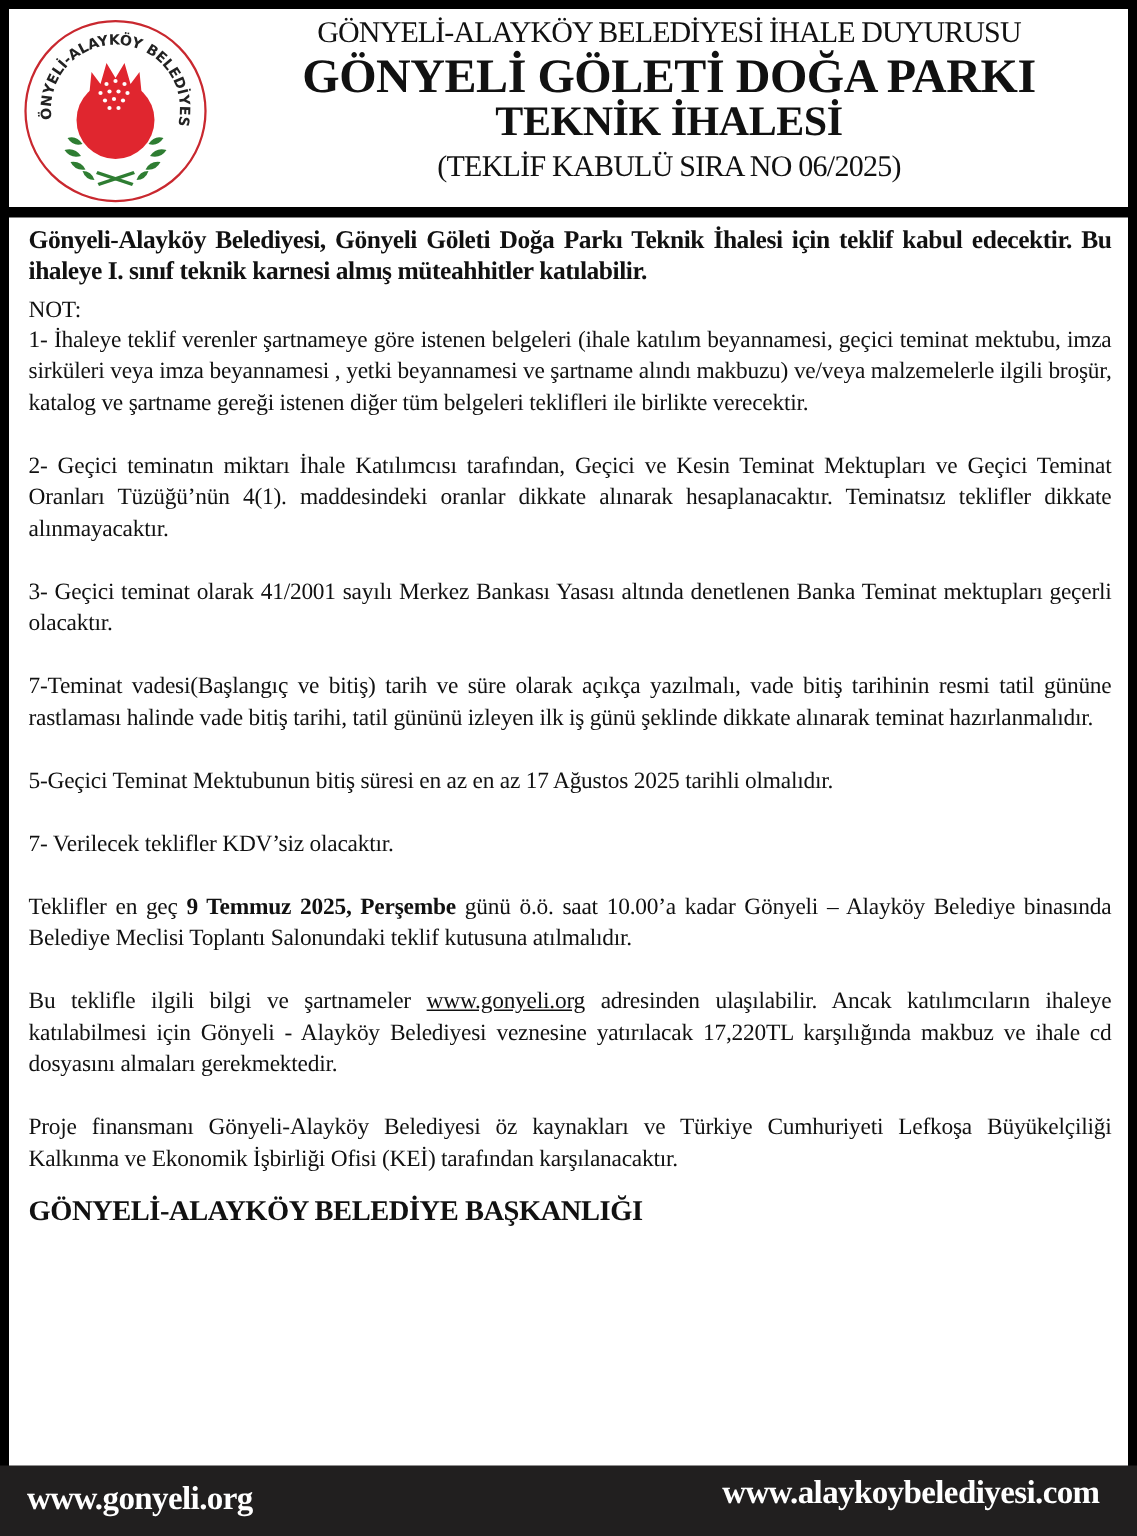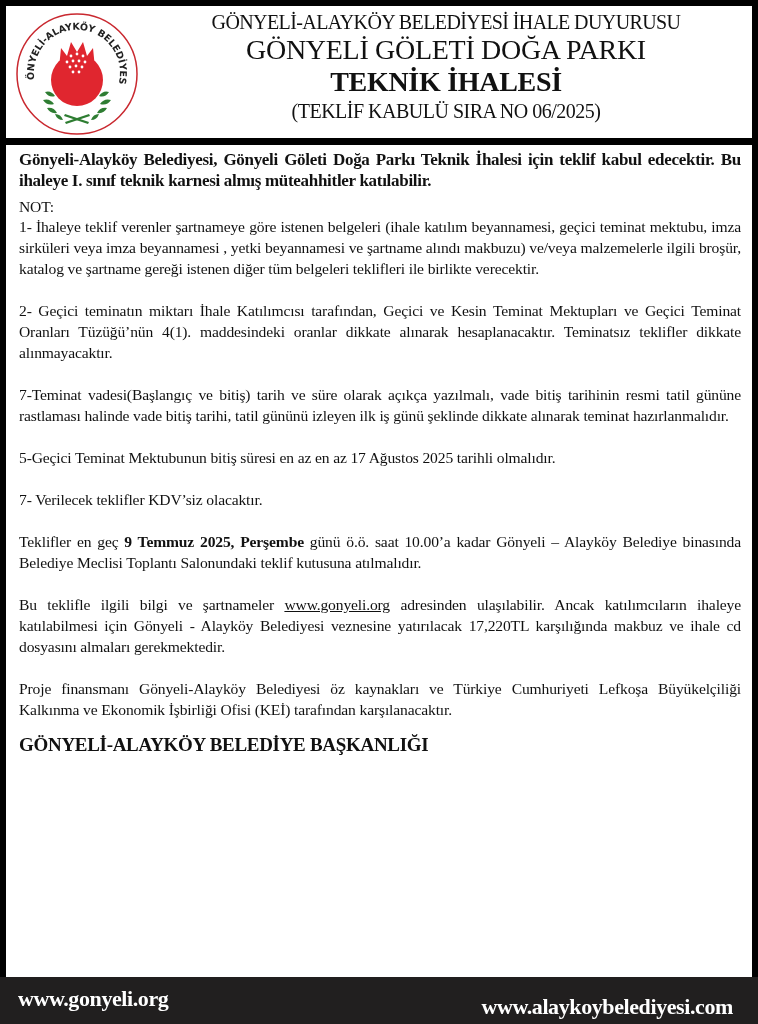--- a/index.html
+++ b/index.html
@@ -12,21 +12,21 @@
     position:absolute; left:6px; top:6px; width:746px; height:132px;
     background:#fff;
   }
   .logo {
     position:absolute; left:9px; top:6px; width:124px; height:124px;
   }
   .header-text {
     position:absolute; left:150px; top:4px; width:580px; text-align:center;
   }
   .h-line1 { font-size:20px; line-height:24px; letter-spacing:-0.6px; }
-  .h-line2 { font-size:28px; line-height:32px; font-weight:normal; letter-spacing:-0.3px; }
+  .h-line2 { font-size:32px; line-height:32px; font-weight:bold; letter-spacing:-0.3px; }
   .h-line3 { font-size:28px; line-height:32px; font-weight:bold; letter-spacing:-0.3px; }
   .h-line4 { font-size:20px; line-height:26px; letter-spacing:-0.5px; }
 
   .body-box {
     position:absolute; left:6px; top:145px; width:746px; height:984px;
     background:#fff;
   }
   .content {
     position:absolute; left:13px; top:4px; width:722px;
     font-size:15.6px; line-height:21px; text-align:justify;
@@ -44,21 +44,21 @@
   }
   .footer {
     position:absolute; left:0; top:977px; width:758px; height:47px;
     background:#211f1f;
   }
   .footer-left {
     position:absolute; left:18px; top:8px; color:#fff; font-weight:bold;
     font-size:22px; line-height:28px; letter-spacing:-0.4px;
   }
   .footer-right {
-    position:absolute; right:25px; top:16px; color:#fff; font-weight:bold;
+    position:absolute; right:25px; top:4px; color:#fff; font-weight:bold;
     font-size:22px; line-height:28px; letter-spacing:-0.4px;
   }
 </style>
 </head>
 <body>
 
 <div class="page">
 
   <div class="header-box">
     <svg class="logo" viewBox="0 0 124 124">
@@ -108,20 +108,21 @@
       <div class="h-line4">(TEKLİF KABULÜ SIRA NO 06/2025)</div>
     </div>
   </div>
 
   <div class="body-box">
     <div class="content">
       <p class="intro">Gönyeli-Alayköy Belediyesi, Gönyeli Göleti Doğa Parkı Teknik İhalesi için teklif kabul edecektir. Bu ihaleye I. sınıf teknik karnesi almış müteahhitler katılabilir.</p>
       <span class="not-label">NOT:</span>
       <p class="para first">1- İhaleye teklif verenler şartnameye göre istenen belgeleri (ihale katılım beyannamesi, geçici teminat mektubu, imza sirküleri veya imza beyannamesi , yetki beyannamesi ve şartname alındı makbuzu) ve/veya malzemelerle ilgili broşür, katalog ve şartname gereği istenen diğer tüm belgeleri teklifleri ile birlikte verecektir.</p>
       <p class="para">2- Geçici teminatın miktarı İhale Katılımcısı tarafından, Geçici ve Kesin Teminat Mektupları ve Geçici Teminat Oranları Tüzüğü’nün 4(1). maddesindeki oranlar dikkate alınarak hesaplanacaktır. Teminatsız teklifler dikkate alınmayacaktır.</p>
+      <p class="para">3- Geçici teminat olarak 41/2001 sayılı Merkez Bankası Yasası altında denetlenen Banka Teminat mektupları geçerli olacaktır.</p>
       <p class="para">7-Teminat vadesi(Başlangıç ve bitiş) tarih ve süre olarak açıkça yazılmalı, vade bitiş tarihinin resmi tatil gününe rastlaması halinde vade bitiş tarihi, tatil gününü izleyen ilk iş günü şeklinde dikkate alınarak teminat hazırlanmalıdır.</p>
       <p class="para">5-Geçici Teminat Mektubunun bitiş süresi en az en az 17 Ağustos 2025 tarihli olmalıdır.</p>
       <p class="para">7- Verilecek teklifler KDV’siz olacaktır.</p>
       <p class="para"><span>Teklifler en geç </span><span class="b">9 Temmuz 2025, Perşembe</span><span> günü ö.ö. saat 10.00’a kadar Gönyeli – Alayköy Belediye binasında Belediye Meclisi Toplantı Salonundaki teklif kutusuna atılmalıdır.</span></p>
       <p class="para"><span>Bu teklifle ilgili bilgi ve şartnameler </span><span class="link">www.gonyeli.org</span><span> adresinden ulaşılabilir. Ancak katılımcıların ihaleye katılabilmesi için  Gönyeli - Alayköy Belediyesi veznesine yatırılacak 17,220TL karşılığında makbuz ve ihale cd dosyasını almaları gerekmektedir.</span></p>
       <p class="para">Proje finansmanı Gönyeli-Alayköy Belediyesi öz kaynakları ve Türkiye Cumhuriyeti Lefkoşa Büyükelçiliği Kalkınma ve Ekonomik İşbirliği Ofisi (KEİ) tarafından karşılanacaktır.</p>
       <div class="sign">GÖNYELİ-ALAYKÖY BELEDİYE BAŞKANLIĞI</div>
     </div>
   </div>
 

